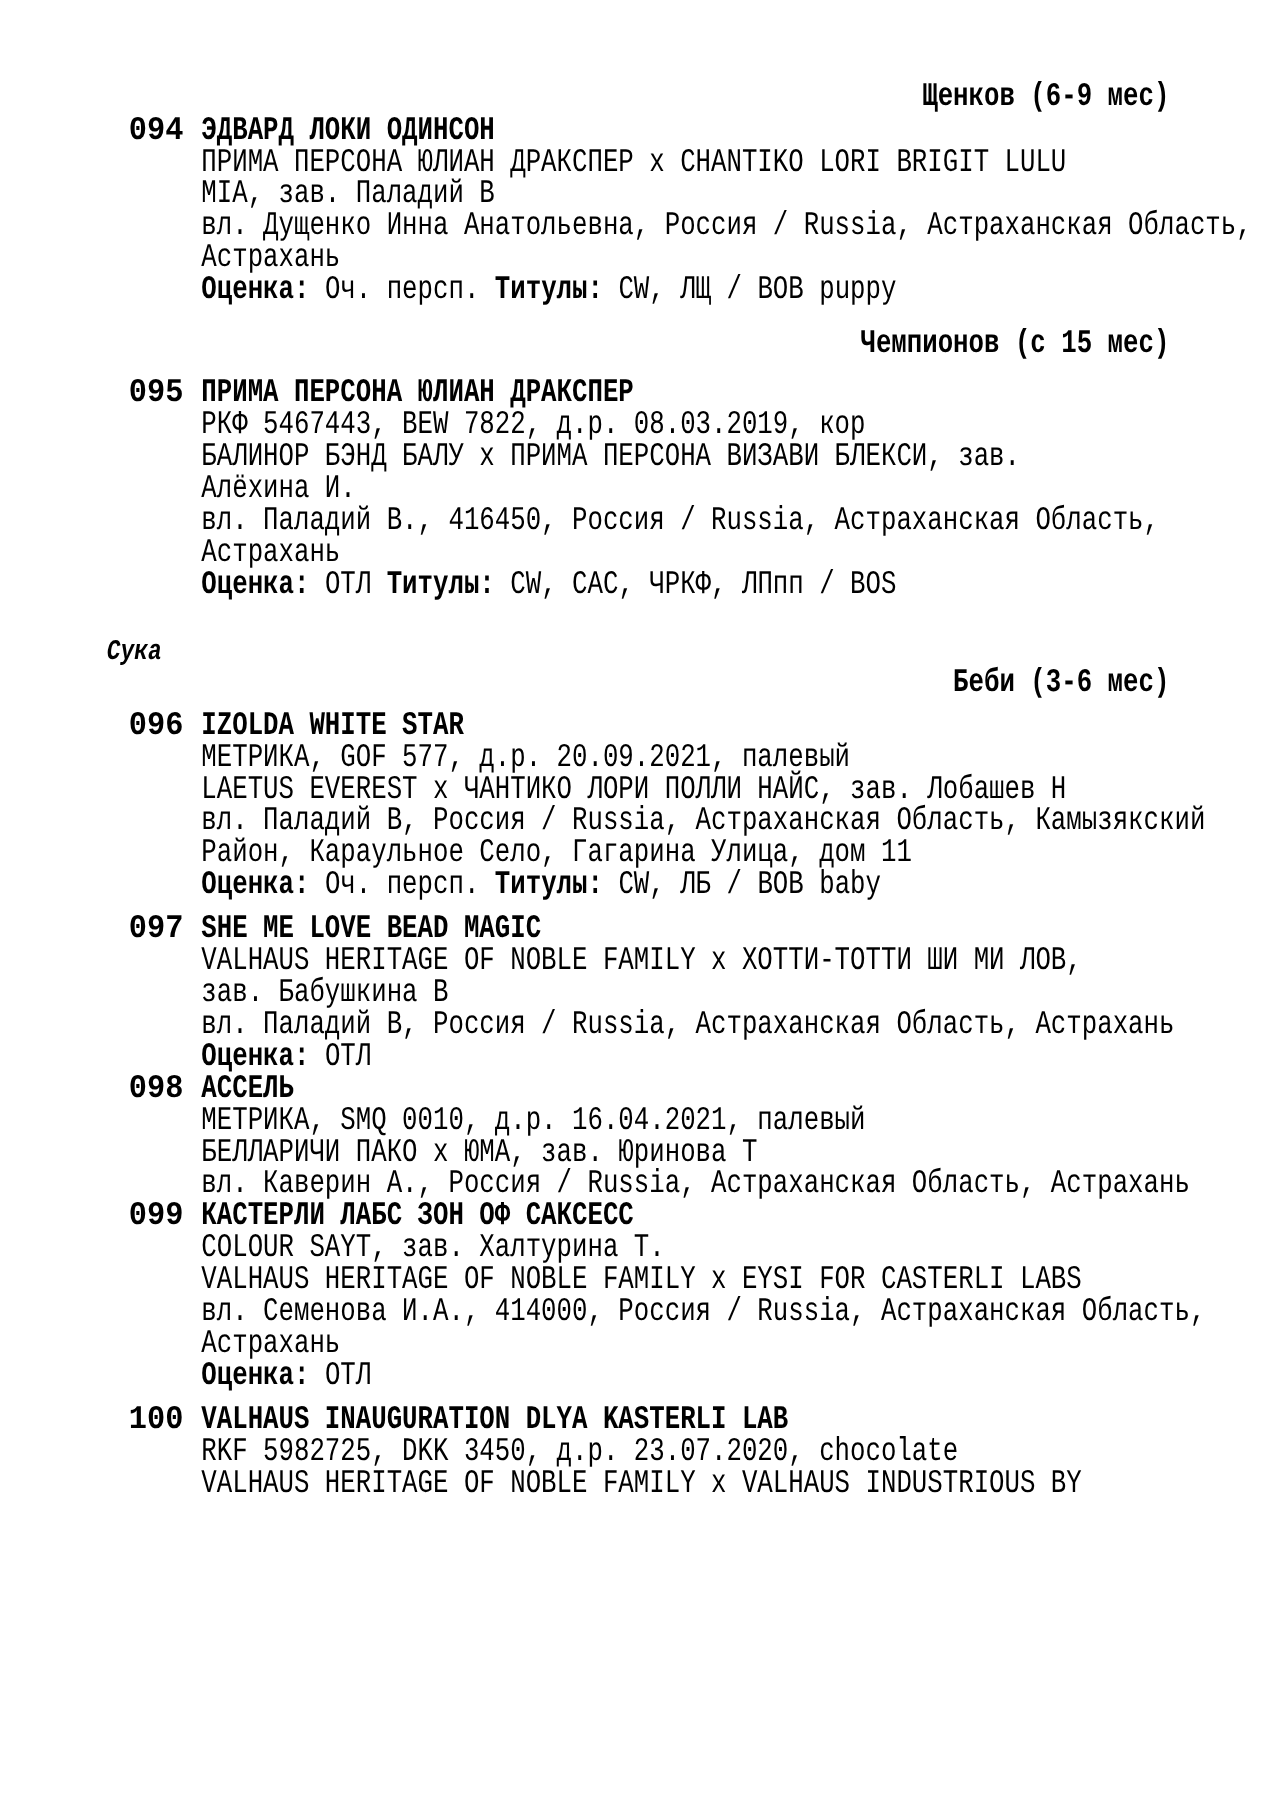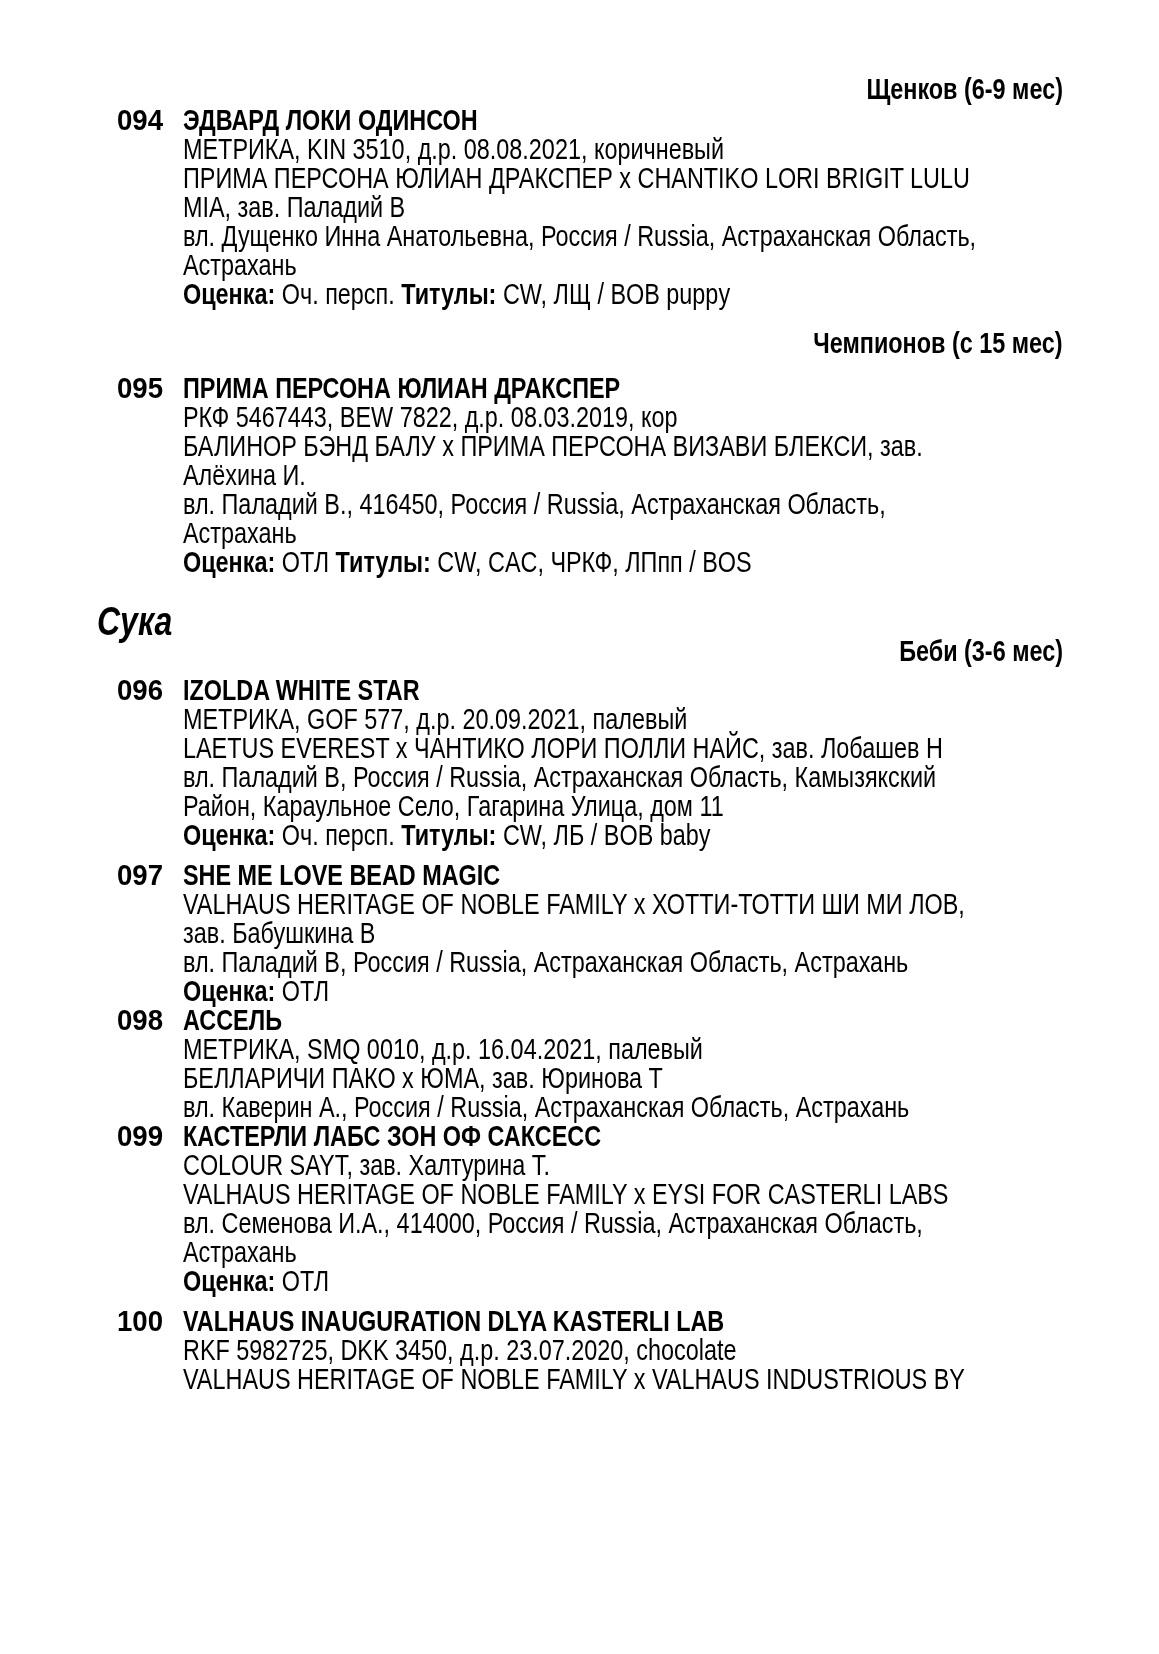--- a/index.html
+++ b/index.html
@@ -7,20 +7,21 @@
     width: 1159px; height: 1654px;
     background: #ffffff; color: #000000;
     font-family: "Liberation Sans", sans-serif;
     overflow: hidden;
   }
   .page {
     box-sizing: border-box;
     width: 1159px; height: 1654px;
     padding: 74px 96px 0 97px;
     position: relative;
+    font-family: Liberation Mono, monospace;
   }
   .ln {
     position: relative;
     height: 29px; line-height: 29px;
     font-size: 30px;
     padding-left: 86px;
     white-space: nowrap;
   }
   .tx {
     display: inline-block;
@@ -43,40 +44,39 @@
     position: absolute;
     left: 20px; top: 0;
     font-weight: bold;
     display: inline-block;
     line-height: 29px;
     transform: scaleX(0.92);
     transform-origin: 0 50%;
   }
   .gender {
     height: 29px; line-height: 29px;
-    font-size: 40px;
+    font-size: 26px;
     font-weight: bold; font-style: italic;
     white-space: nowrap;
   }
   .gender .tx { transform: scaleX(0.80); }
   b { font-weight: bold; }
 </style>
 </head>
 <body>
 
 <div class="page">
 
   <div class="hdr"><span class="tx">Щенков (6-9 мес)</span></div>
 
   <div style="margin-top:2px">
     <div class="ln">
       <span class="num">094</span>
       <span class="tx title">ЭДВАРД ЛОКИ ОДИНСОН</span>
     </div>
-    <div class="ln"><span class="tx">МЕТРИКА, KIN 3510, д.р. 08.08.2021, коричневый</span></div>
     <div class="ln"><span class="tx">ПРИМА ПЕРСОНА ЮЛИАН ДРАКСПЕР x CHANTIKO LORI BRIGIT LULU</span></div>
     <div class="ln"><span class="tx">MIA, зав. Паладий В</span></div>
     <div class="ln"><span class="tx">вл. Дущенко Инна Анатольевна, Россия / Russia, Астраханская Область,</span></div>
     <div class="ln"><span class="tx">Астрахань</span></div>
     <div class="ln"><span class="tx"><b>Оценка:</b><span> Оч. персп. </span><b>Титулы:</b><span> CW, ЛЩ / BOB puppy</span></span></div>
   </div>
 
   <div class="hdr" style="margin-top:20px"><span class="tx">Чемпионов (с 15 мес)</span></div>
 
   <div style="margin-top:16px">

